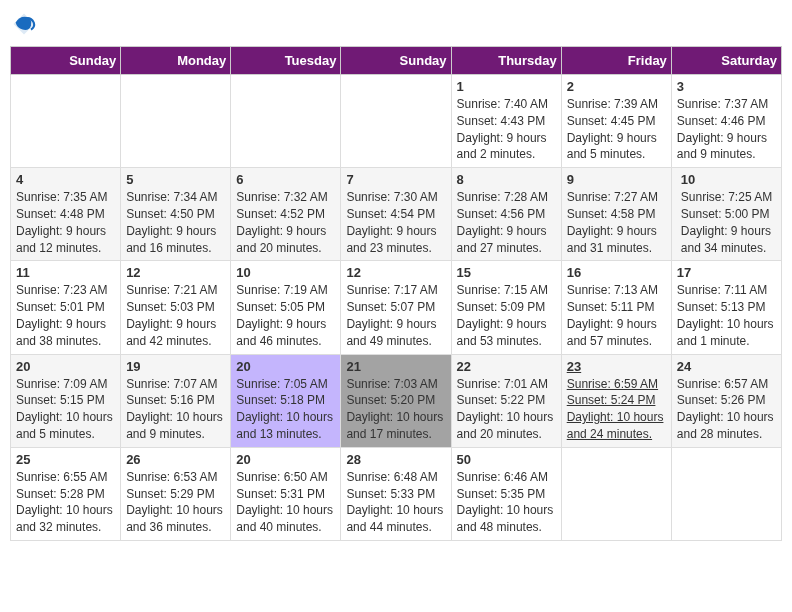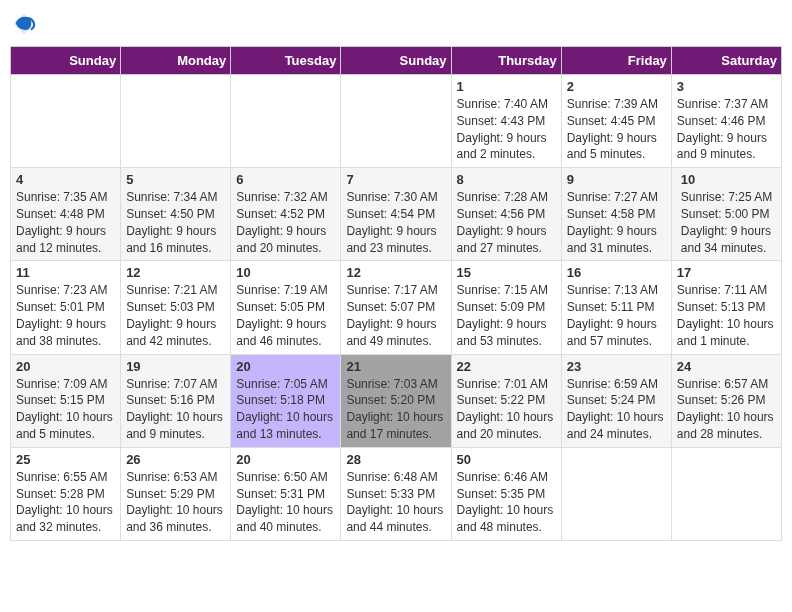--- a/index.html
+++ b/index.html
@@ -212,21 +212,21 @@
           <div class="day-info">Sunrise: 7:05 AM<br>Sunset: 5:18 PM<br>Daylight: 10 hours<br>and 13 minutes.</div>
         </td>
         <td style="background: #a3a3a3;">
           <span class="day-number">21</span>
           <div class="day-info">Sunrise: 7:03 AM<br>Sunset: 5:20 PM<br>Daylight: 10 hours<br>and 17 minutes.</div>
         </td>
         <td style="background: rgb(245, 245, 245); margin-top: 42px;">
           <span class="day-number">22</span>
           <div class="day-info">Sunrise: 7:01 AM<br>Sunset: 5:22 PM<br>Daylight: 10 hours<br>and 20 minutes.</div>
         </td>
-        <td style="background: rgb(245, 245, 245);">
+        <td style="background: rgb(245, 245, 245); text-decoration: underline;">
           <span class="day-number">23</span>
           <div class="day-info">Sunrise: 6:59 AM<br>Sunset: 5:24 PM<br>Daylight: 10 hours<br>and 24 minutes.</div>
         </td>
         <td style="background: rgb(245, 245, 245);">
           <span class="day-number">24</span>
           <div class="day-info">Sunrise: 6:57 AM<br>Sunset: 5:26 PM<br>Daylight: 10 hours<br>and 28 minutes.</div>
         </td>
       </tr>
       <tr>
         <td>

